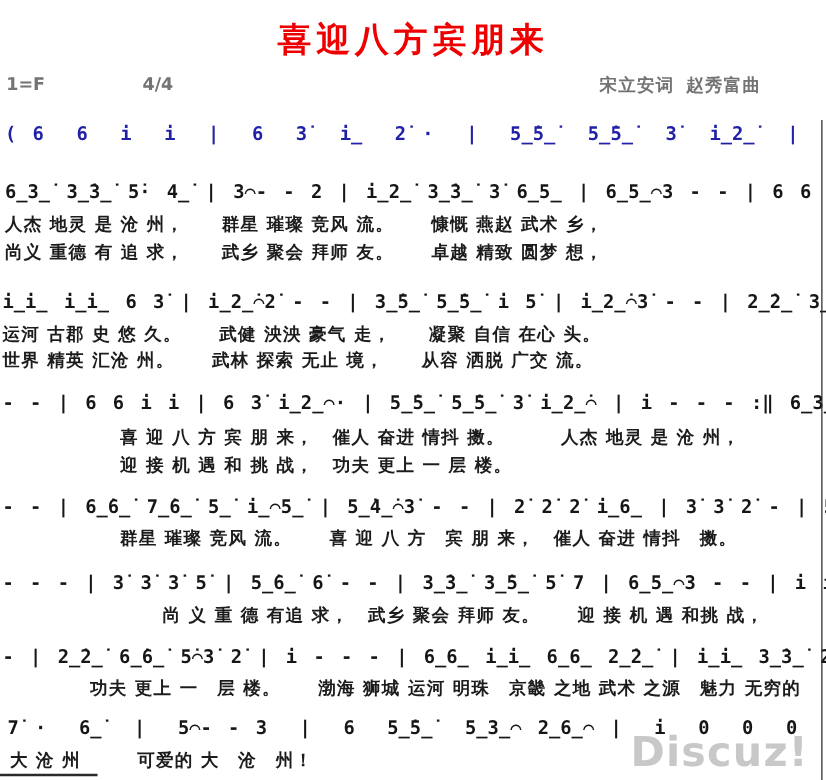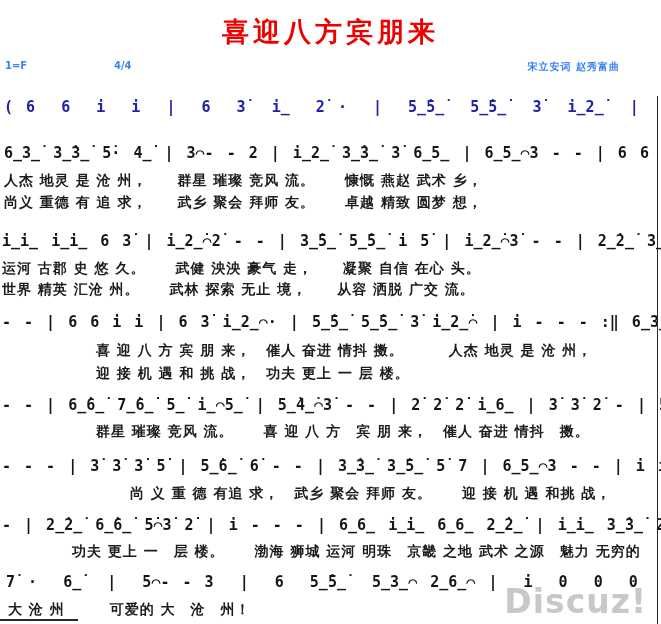--- a/index.html
+++ b/index.html
@@ -9,24 +9,24 @@
     background:#ffffff;
     overflow:hidden;
     font-family:"DejaVu Sans",sans-serif;
   }
   .title{
     position:absolute;top:14px;left:0;width:100%;
     text-align:center;font-size:27px;font-weight:bold;
     letter-spacing:4px;
     font-family:"DejaVu Sans",sans-serif;
   }
-  .meta{position:absolute;top:60px;font-size:10px;font-weight:bold;color:#3b82f6;}
+  .meta{position:absolute;top:60px;font-size:14px;font-weight:bold;color:#737373;}
   .meta-key{left:5px;}
   .meta-time{left:78px;margin-left:36px;}
-  .meta-credits{right:41px;letter-spacing:1px;}
+  .meta-credits{right:52px;letter-spacing:1px;font-family:Liberation Mono, monospace;}
   .notation{
     position:absolute;left:0;width:661px;
     font-family:"DejaVu Sans Mono","DejaVu Sans",monospace;
     font-size:15px;font-weight:bold;color:#161616;
     white-space:pre;word-spacing:4px;line-height:1;
   }
   .lyric{
     position:absolute;left:0;width:661px;
     font-size:14px;font-weight:bold;color:#1c1c1c;
     white-space:pre;letter-spacing:1px;line-height:1;

